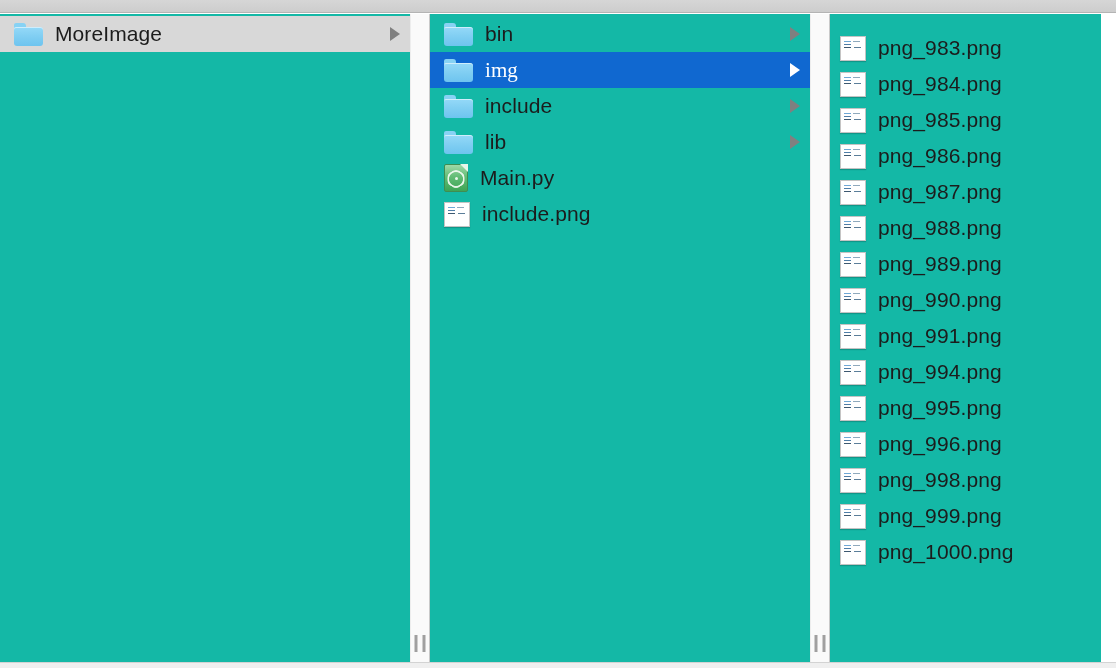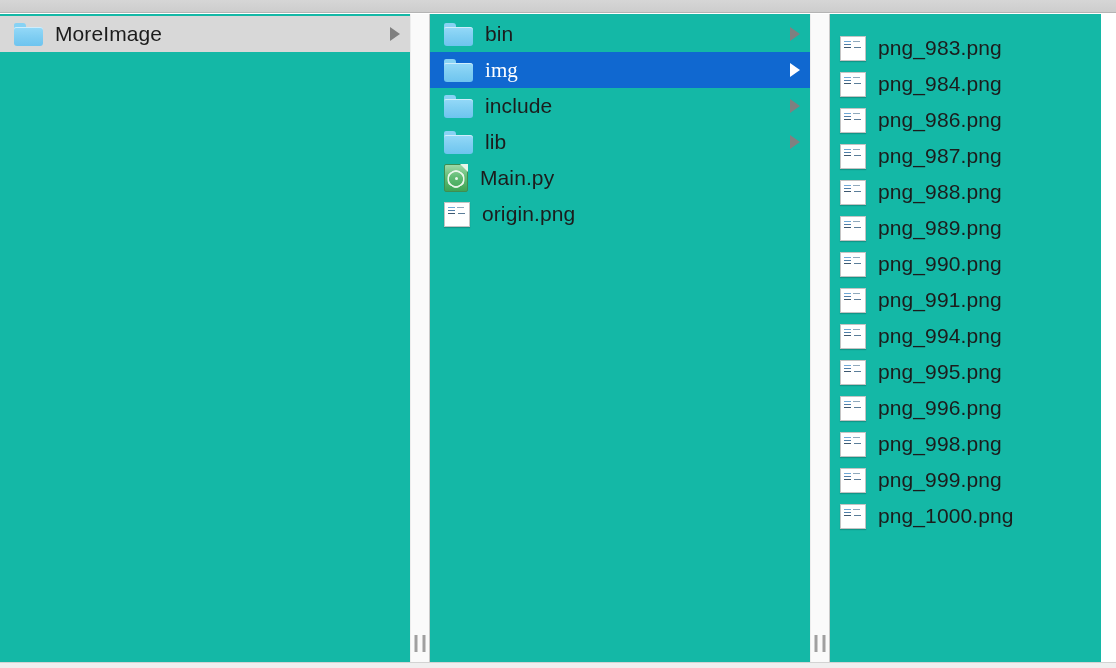--- a/index.html
+++ b/index.html
@@ -251,21 +251,21 @@
                 <span class="n"></span>
               </span>
             </span>
             <span class="label">Main.py</span>
             <span class="spacer"></span>
           </div>
           <div class="row">
             <span class="icon icon-png">
               <span class="frame"><span class="shot"></span></span>
             </span>
-            <span class="label">origin.png</span>
+            <span class="label">include.png</span>
             <span class="spacer"></span>
           </div>
         </div>
     </div>
     <div class="col-gutter">
       <span class="grip">
           <i></i>
           <i></i>
         </span>
     </div>
@@ -283,20 +283,27 @@
             <span class="icon icon-png">
               <span class="frame"><span class="shot"></span></span>
             </span>
             <span class="label">png_984.png</span>
             <span class="spacer"></span>
           </div>
           <div class="row">
             <span class="icon icon-png">
               <span class="frame"><span class="shot"></span></span>
             </span>
+            <span class="label">png_985.png</span>
+            <span class="spacer"></span>
+          </div>
+          <div class="row">
+            <span class="icon icon-png">
+              <span class="frame"><span class="shot"></span></span>
+            </span>
             <span class="label">png_986.png</span>
             <span class="spacer"></span>
           </div>
           <div class="row">
             <span class="icon icon-png">
               <span class="frame"><span class="shot"></span></span>
             </span>
             <span class="label">png_987.png</span>
             <span class="spacer"></span>
           </div>

